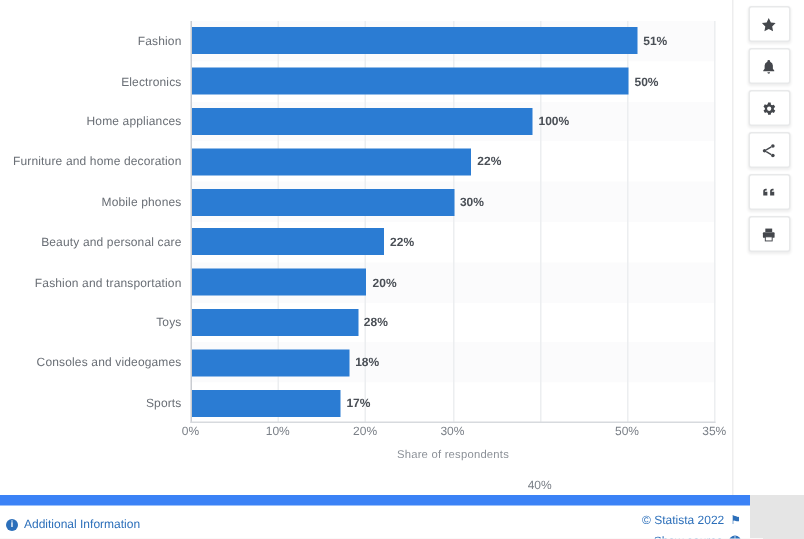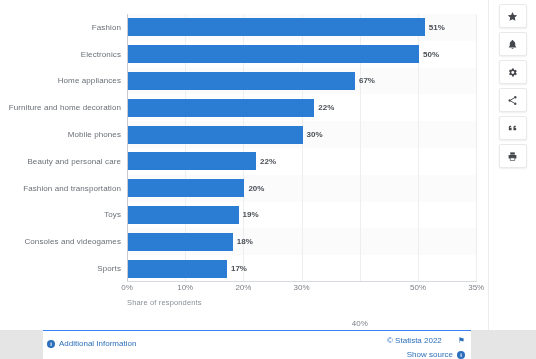--- a/index.html
+++ b/index.html
@@ -115,20 +115,21 @@
     font-size: 8px;
     color: #7b8088;
     transform: translateX(-50%);
     white-space: nowrap;
   }
   #xlabel {
     position: absolute;
     left: 127px;
     top: 298px;
     width: 350px;
+    text-align: center;
     font-size: 7.5px;
     color: #8b9097;
     letter-spacing: .15px;
   }
 
   
   #toolbar {
     position: absolute;
     right: 0; top: 0;
     width: 48px; height: 330px;
@@ -150,24 +151,23 @@
     justify-content: center;
     box-shadow: 0 1px 2px rgba(0,0,0,.07);
     cursor: pointer;
   }
   .tool-btn svg { display: block; }
 
   
   #footer {
     position: absolute;
     left: 0; bottom: 0;
-    width: 428px; height: 29px;
-    background: #ffffff;
-    border-top: 1px solid #3b82f6;
-    margin-left: 43px;
+    width: 500px; height: 29px;
+    background: #ffffff;
+    border-top: 7px solid #3b82f6;
   }
   #additional-info {
     position: absolute;
     left: 4px; top: 8px;
     display: flex;
     align-items: center;
     gap: 4px;
     font-size: 8px;
     color: #2c6fba;
     cursor: pointer;
@@ -182,21 +182,21 @@
     text-align: center;
     font-weight: bold;
     flex: 0 0 auto;
   }
 
   #statista-credit {
     position: absolute;
     right: 6px; top: 5px;
     display: flex;
     align-items: flex-start;
-    gap: 16px;
+    gap: 4px;
     font-size: 8px;
     color: #2c6fba;
   }
   #show-source {
     position: absolute;
     right: 6px; top: 19px;
     display: flex;
     align-items: center;
     gap: 4px;
     font-size: 8px;
@@ -249,21 +249,21 @@
           <div class="cat-label">Electronics</div>
           <div class="bar-wrap">
             <div class="bar" title="Electronics: 50%" style="width: 291px; background: rgb(43, 124, 211);"></div>
             <div class="bar-value">50%</div>
           </div>
         </div>
         <div class="row">
           <div class="cat-label">Home appliances</div>
           <div class="bar-wrap">
             <div class="bar" title="Home appliances: 39%" style="width: 226.98px; background: rgb(43, 124, 211);"></div>
-            <div class="bar-value">67%</div>
+            <div class="bar-value">100%</div>
           </div>
         </div>
         <div class="row">
           <div class="cat-label">Furniture and home decoration</div>
           <div class="bar-wrap">
             <div class="bar" title="Furniture and home decoration: 32%" style="width: 186.24px; background: rgb(43, 124, 211);"></div>
             <div class="bar-value">22%</div>
           </div>
         </div>
         <div class="row">
@@ -284,21 +284,21 @@
           <div class="cat-label">Fashion and transportation</div>
           <div class="bar-wrap">
             <div class="bar" title="Travel and transportation: 20%" style="width: 116.4px; background: rgb(43, 124, 211);"></div>
             <div class="bar-value">20%</div>
           </div>
         </div>
         <div class="row">
           <div class="cat-label">Toys</div>
           <div class="bar-wrap">
             <div class="bar" title="Toys: 19%" style="width: 110.58px; background: rgb(43, 124, 211);"></div>
-            <div class="bar-value">19%</div>
+            <div class="bar-value">28%</div>
           </div>
         </div>
         <div class="row">
           <div class="cat-label">Consoles and videogames</div>
           <div class="bar-wrap">
             <div class="bar" title="Consoles and videogames: 18%" style="width: 104.76px; background: rgb(43, 124, 211);"></div>
             <div class="bar-value">18%</div>
           </div>
         </div>
         <div class="row">

